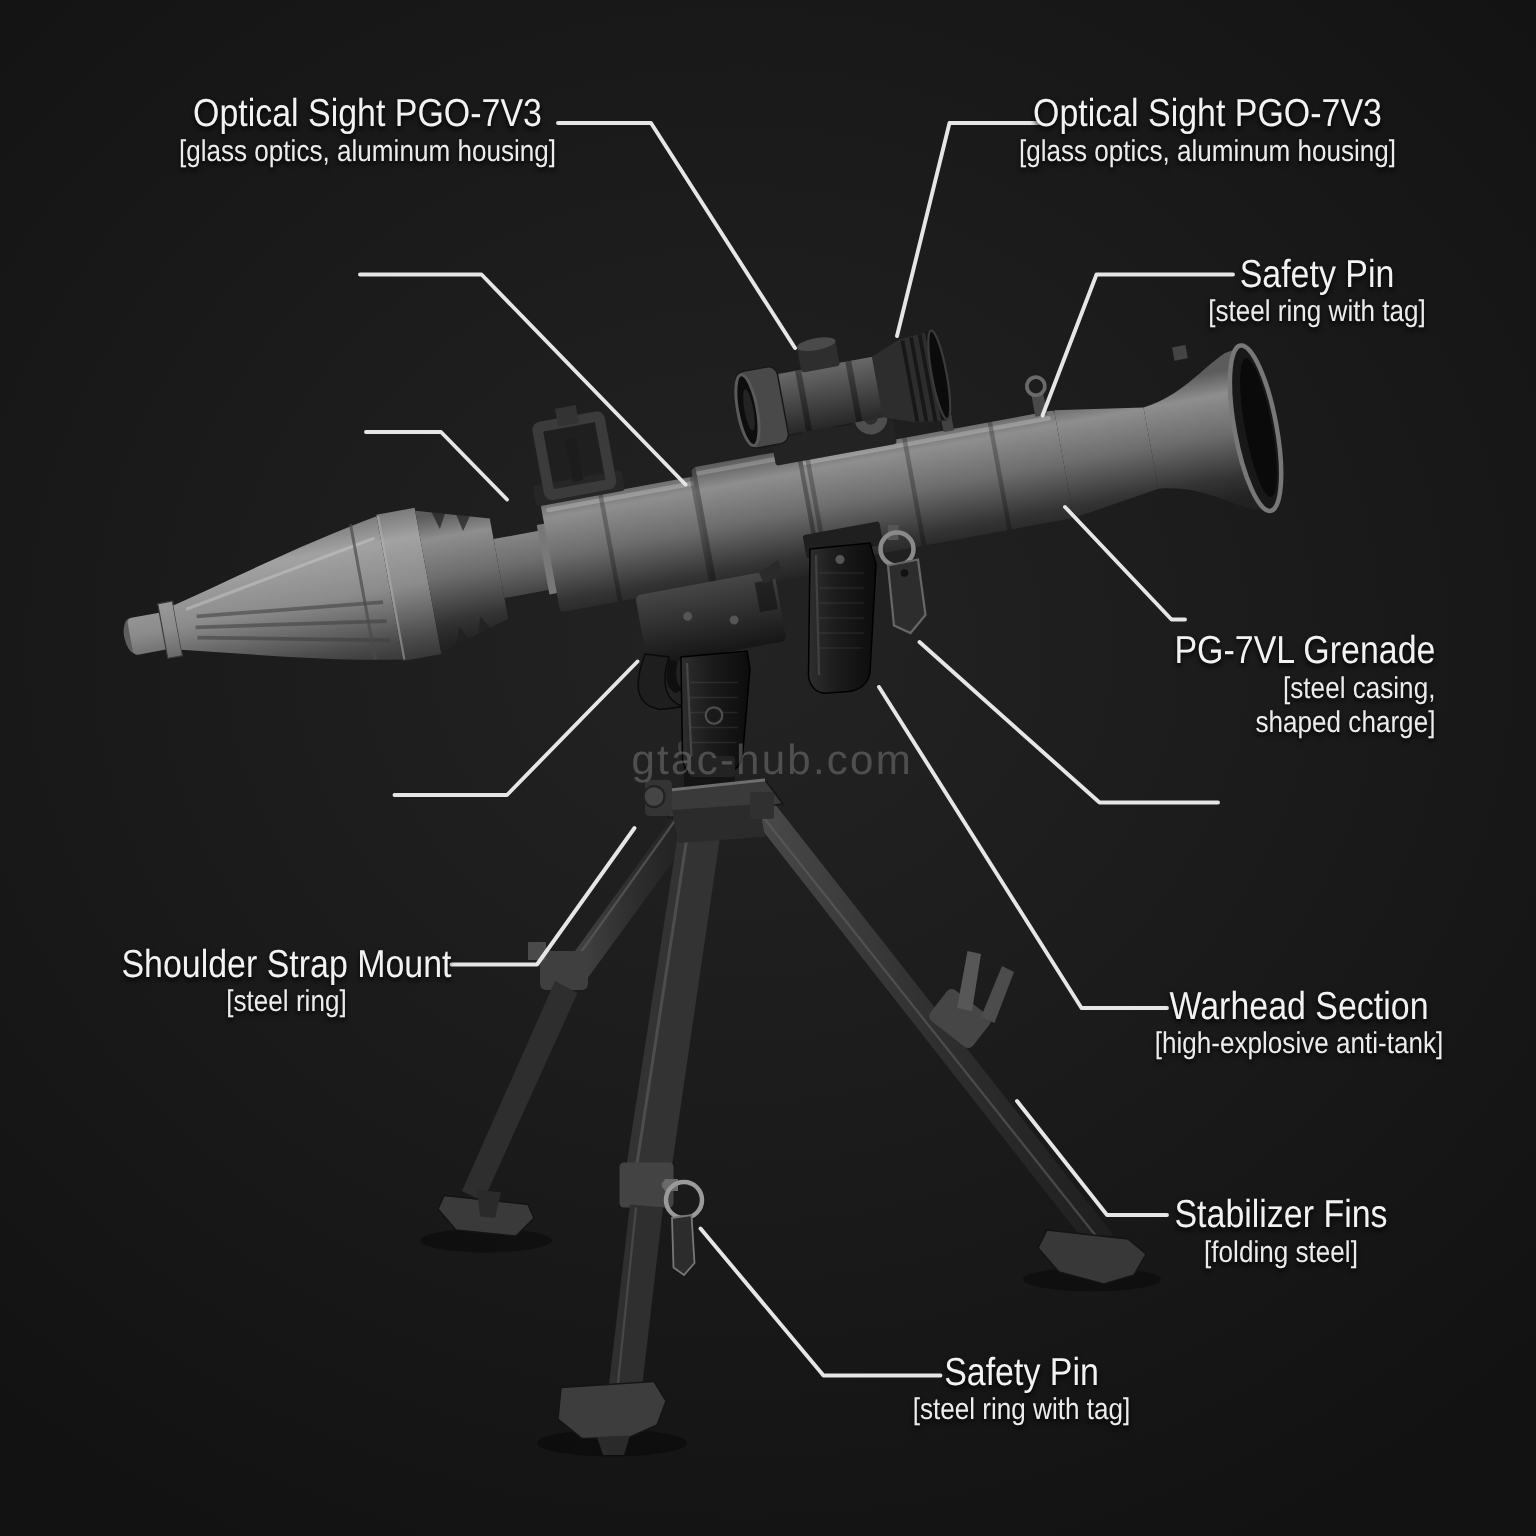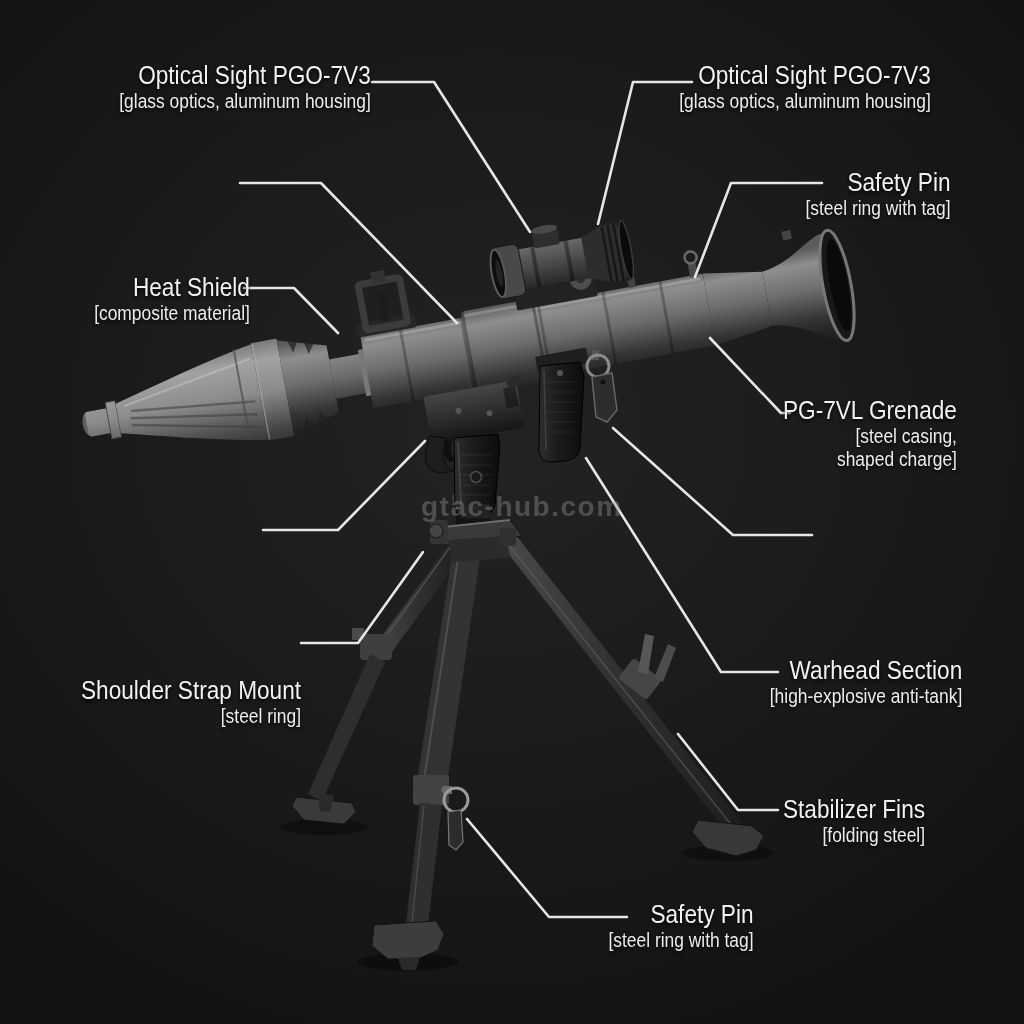--- a/index.html
+++ b/index.html
@@ -4,24 +4,24 @@
 <style>
   html,body{margin:0;padding:0;background:#000;}
   #stage{
     position:relative;width:1024px;height:1024px;overflow:hidden;
     background:radial-gradient(ellipse 760px 680px at 48% 42%, #232323 0%, #1b1b1b 48%, #121212 100%);
     font-family:"Liberation Sans","DejaVu Sans",sans-serif;
   }
   #art{position:absolute;left:0;top:0;z-index:1;}
   .watermark{
     position:absolute;left:421px;top:491px;z-index:3;
-    font-size:28px;letter-spacing:1.5px;color:#9a9a9a;opacity:.38;font-weight:700;
+    font-size:28px;letter-spacing:1.5px;color:#9a9a9a;opacity:.38;font-weight:400;
   }
   .label{
-    position:absolute;z-index:4;color:#f2f2f2;text-align:right;white-space:nowrap;
+    position:absolute;z-index:4;color:#f2f2f2;text-align:center;white-space:nowrap;
     text-shadow:0 2px 4px rgba(0,0,0,.95);
   }
   .label.centered{transform:translateX(-50%);}
   .label .cond{transform:scaleX(.87);transform-origin:50% 0;}
   .label.right-align{text-align:right;}
   .label.right-align .cond{transform-origin:100% 0;}
   .lt{font-size:26px;line-height:30px;font-weight:500;}
   .ls{font-size:20px;line-height:23px;font-weight:400;color:#ececec;}
 </style>
 </head>
@@ -255,38 +255,32 @@
   </div>
 
 
   <div class="label centered" style="left:878px;top:167px;">
     <div class="cond">
       <div class="lt">Safety Pin</div>
       <div class="ls">[steel ring with tag]</div>
     </div>
   </div>
 
-  <div class="label centered" style="left:172px;top:272px;">
-    <div class="cond">
-      <div class="lt">Heat Shield</div>
-      <div class="ls">[composite material]</div>
-    </div>
-  </div>
-
-  <div class="label right-align" style="right:67px;top:395px;">
+
+  <div class="label right-align" style="right:67px;top:418px;">
     <div class="cond">
       <div class="lt">PG-7VL Grenade</div>
       <div class="ls">[steel casing,</div>
       <div class="ls">shaped charge]</div>
     </div>
   </div>
 
 
 
-  <div class="label centered" style="left:191px;top:627px;margin-top:48px;">
+  <div class="label centered" style="left:191px;top:627px;">
     <div class="cond">
       <div class="lt">Shoulder Strap Mount</div>
       <div class="ls">[steel ring]</div>
     </div>
   </div>
 
   <div class="label centered" style="left:854px;top:794px;">
     <div class="cond">
       <div class="lt">Stabilizer Fins</div>
       <div class="ls">[folding steel]</div>

